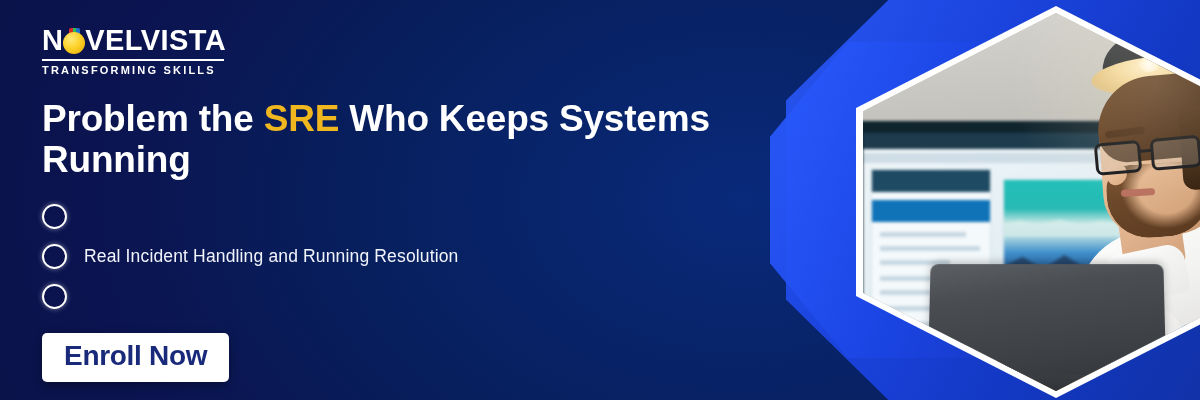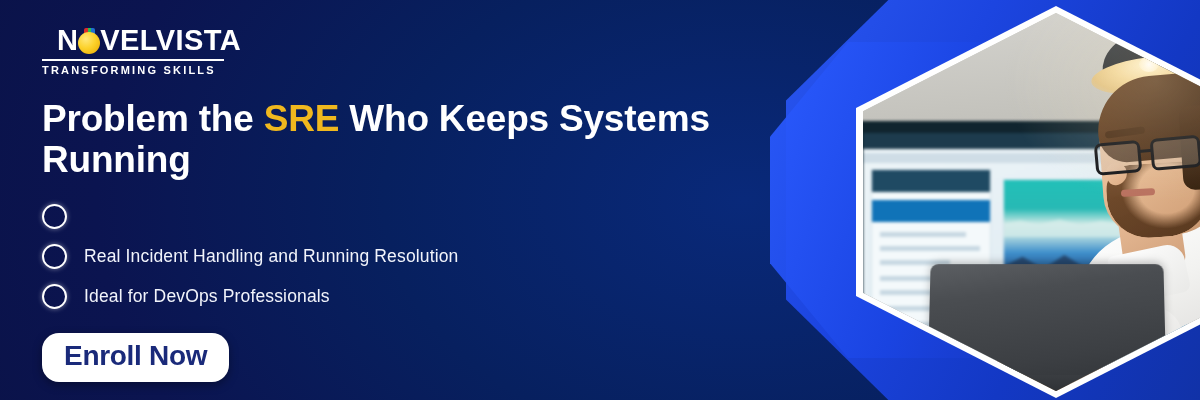--- a/index.html
+++ b/index.html
@@ -274,21 +274,20 @@
   }
 
   
   .logo { position:relative; width:182px; margin-bottom:22px; }
   .logo-word {
     position:relative;
     font-size:29px; font-weight:700; letter-spacing:.4px;
     color:#ffffff; line-height:1;
     white-space:nowrap;
     font-family:"Liberation Sans", sans-serif;
-    margin-left:15px;
   }
   .logo-bulb {
     position:relative;
     display:inline-block;
     width:24px; height:26px;
     vertical-align:-4px;
     margin:0 -1px;
   }
   .logo-bulb .globe {
     position:absolute; left:1px; bottom:0;
@@ -346,21 +345,21 @@
   
   .cta {
     display:inline-block;
     background:#ffffff;
     color:#1a2a7a;
     font-size:28px;
     font-weight:700;
     letter-spacing:-.3px;
     padding:7px 22px 10px 22px;
     border:none;
-    border-radius:17px;
+    border-radius:5px;
     cursor:pointer;
     box-shadow:0 3px 10px rgba(0,0,0,.35);
     font-family:"Liberation Sans", sans-serif;
     line-height:1.15;
   }
 </style>
 </head>
 <body>
 
 <div class="banner">
@@ -456,20 +455,19 @@
     <ul class="bullets">
       <li class="bullet">
         <span class="bullet-ring"></span>
       </li>
       <li class="bullet">
         <span class="bullet-ring"></span>
         <span class="bullet-text">Real Incident Handling and Running Resolution</span>
       </li>
       <li class="bullet">
         <span class="bullet-ring"></span>
-        <span class="bullet-text">Ideal for DevOps Professionals</span>
       </li>
     </ul>
 
     <button class="cta">Enroll Now</button>
 
   </div>
 </div>
 
 </body></html>

